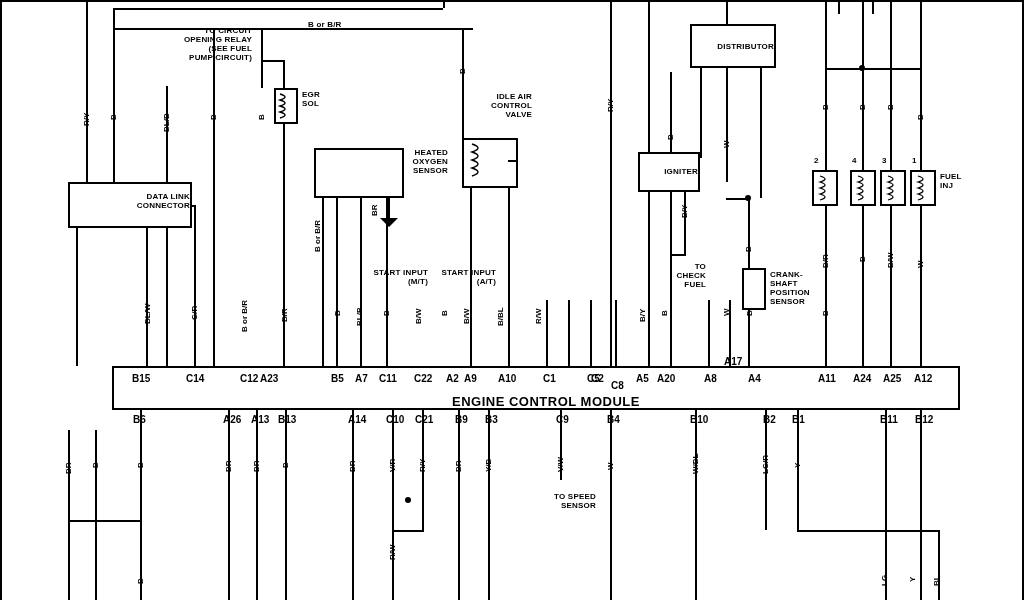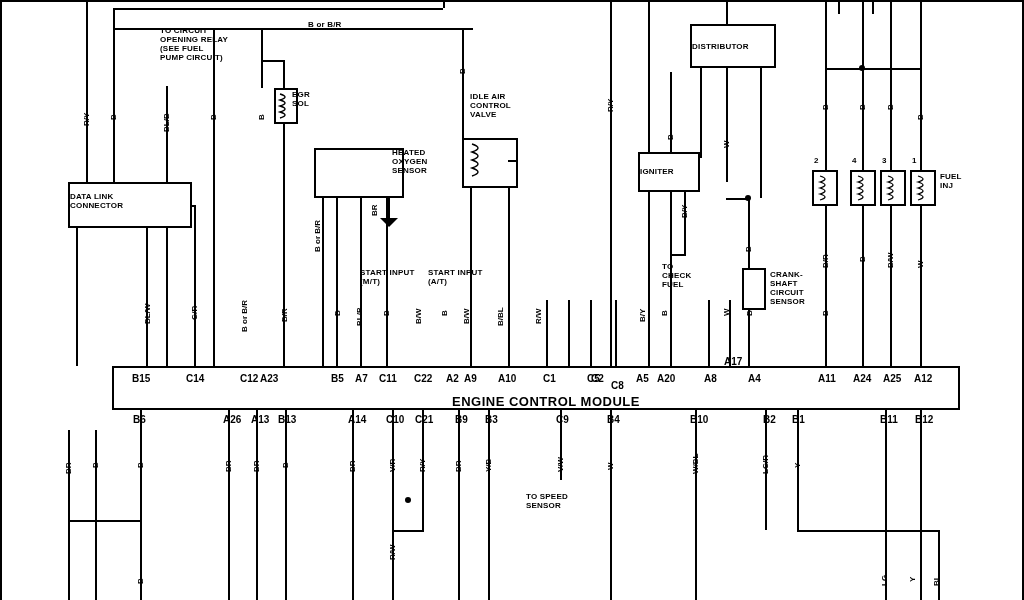--- a/index.html
+++ b/index.html
@@ -3,21 +3,21 @@
 <meta charset="utf-8">
 <style>
   html,body{margin:0;padding:0;background:#ffffff;}
   body{width:1024px;height:600px;overflow:hidden;font-family:"Liberation Sans",sans-serif;}
   #stage{position:relative;width:1024px;height:600px;background:#fff;}
   .wire{position:absolute;background:#000;}
   .h{height:2px;}
   .v{width:2px;}
   .box{position:absolute;border:2px solid #000;background:#fff;box-sizing:border-box;}
   .lbl{position:absolute;color:#000;font-size:8px;line-height:9px;letter-spacing:.2px;font-weight:bold;white-space:pre;}
-  .lbl.c{text-align:left;}
+  .lbl.c{text-align:right;}
   .vlbl{position:absolute;color:#000;font-size:8px;font-weight:bold;white-space:nowrap;transform-origin:0 0;transform:rotate(-90deg);}
   .ecmlabel{position:absolute;font-size:13px;font-weight:bold;letter-spacing:.5px;}
   .pin{position:absolute;font-size:10px;font-weight:bold;white-space:nowrap;}
   .dot{position:absolute;width:6px;height:6px;background:#000;border-radius:50%;}
   .coil{position:absolute;}
   .gnd{position:absolute;}
   .frameline{position:absolute;background:#000;}
 </style>
 </head>
 <body>
@@ -68,21 +68,21 @@
 CONNECTOR</div>
   <div class="wire v" style="left:76px;top:228px;height:138px;"></div>
   <div class="wire v" style="left:194px;top:205px;height:161px;"></div>
   <div class="wire h" style="left:190px;top:205px;width:6px;"></div>
   <div class="wire v" style="left:146px;top:228px;height:138px;"></div>
 
   <div class="box" style="left:274px;top:88px;width:24px;height:36px;"></div>
   <svg class="coil" style="left:276px;top:92px;" width="20" height="28">
     <path d="M4 2 q10 3 0 6 q10 3 0 6 q10 3 0 6 q10 3 0 6" stroke="#000" fill="none" stroke-width="1.4"></path>
   </svg>
-  <div class="lbl" style="left:292px;top:90px;">EGR
+  <div class="lbl" style="left:302px;top:90px;">EGR
 SOL</div>
   <div class="wire v" style="left:283px;top:60px;height:28px;"></div>
   <div class="wire h" style="left:261px;top:60px;width:24px;"></div>
   <div class="wire v" style="left:283px;top:124px;height:242px;"></div>
 
   <div class="box" style="left:314px;top:148px;width:90px;height:50px;"></div>
   <div class="lbl c" style="left:392px;top:148px;width:56px;">HEATED
 OXYGEN
 SENSOR</div>
   <div class="wire v" style="left:322px;top:198px;height:168px;"></div>
@@ -119,21 +119,21 @@
   <div class="wire v" style="left:684px;top:192px;height:62px;"></div>
   <div class="wire h" style="left:670px;top:254px;width:16px;"></div>
   <div class="lbl c" style="left:662px;top:262px;width:44px;">TO
 CHECK
 FUEL</div>
   <div class="vlbl" style="left:680px;top:218px;">B/Y</div>
 
   <div class="box" style="left:742px;top:268px;width:24px;height:42px;"></div>
   <div class="lbl" style="left:770px;top:270px;">CRANK-
 SHAFT
-CIRCUIT
+POSITION
 SENSOR</div>
   <div class="wire v" style="left:748px;top:310px;height:56px;"></div>
   <div class="wire v" style="left:748px;top:198px;height:70px;"></div>
   <div class="wire h" style="left:726px;top:198px;width:24px;"></div>
   <div class="vlbl" style="left:744px;top:252px;">B</div>
   <div class="dot" style="left:745px;top:195px;"></div>
 
   <div class="box" style="left:812px;top:170px;width:26px;height:36px;"></div>
   <div class="box" style="left:850px;top:170px;width:26px;height:36px;"></div>
   <div class="box" style="left:880px;top:170px;width:26px;height:36px;"></div>

